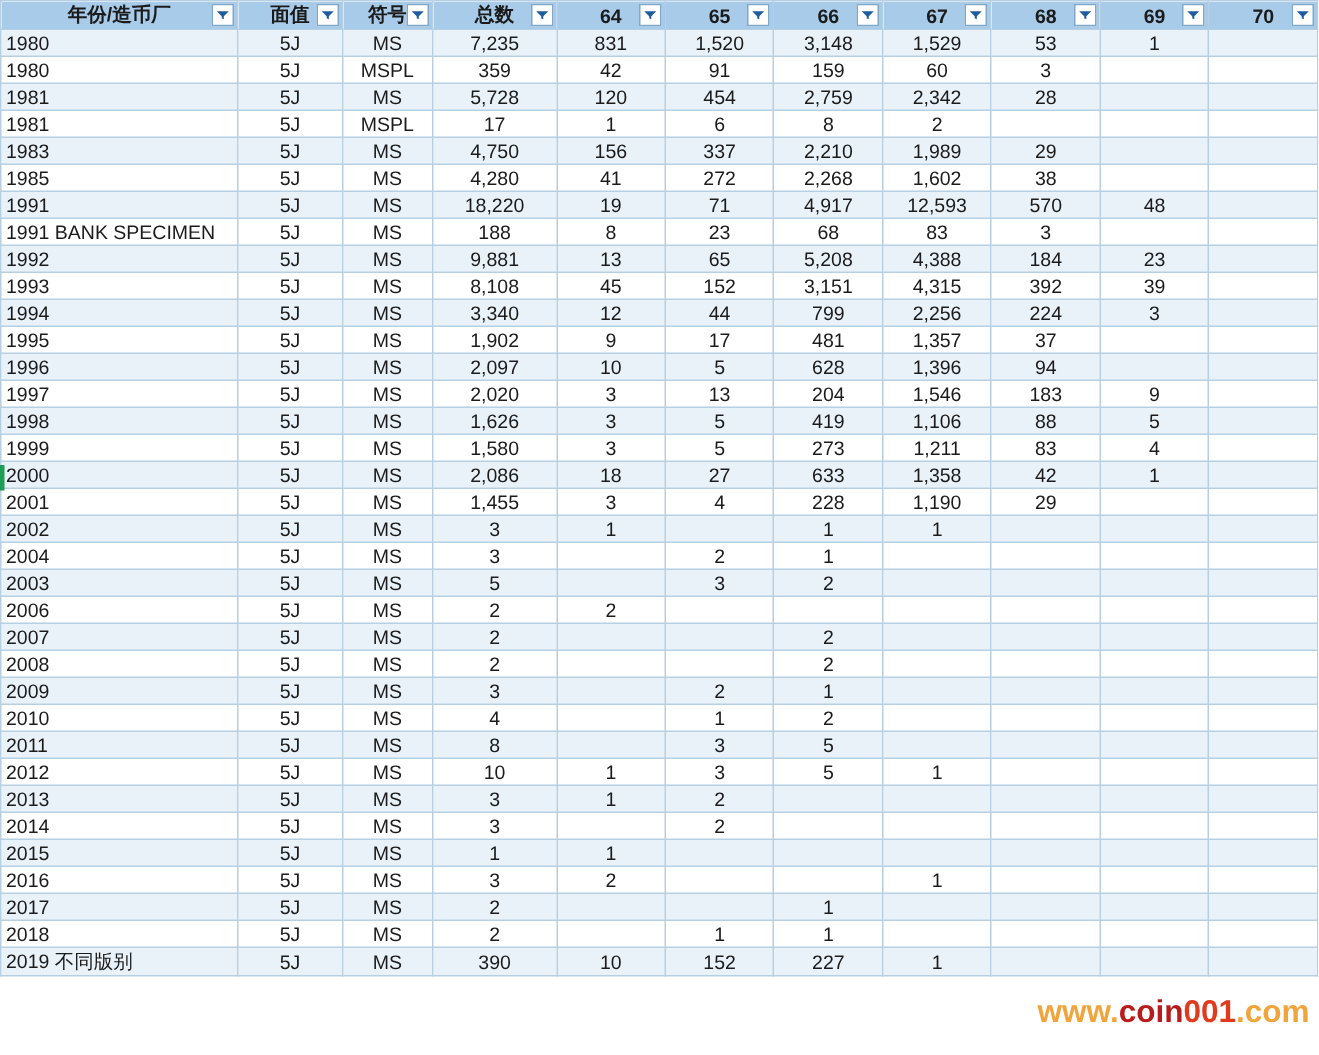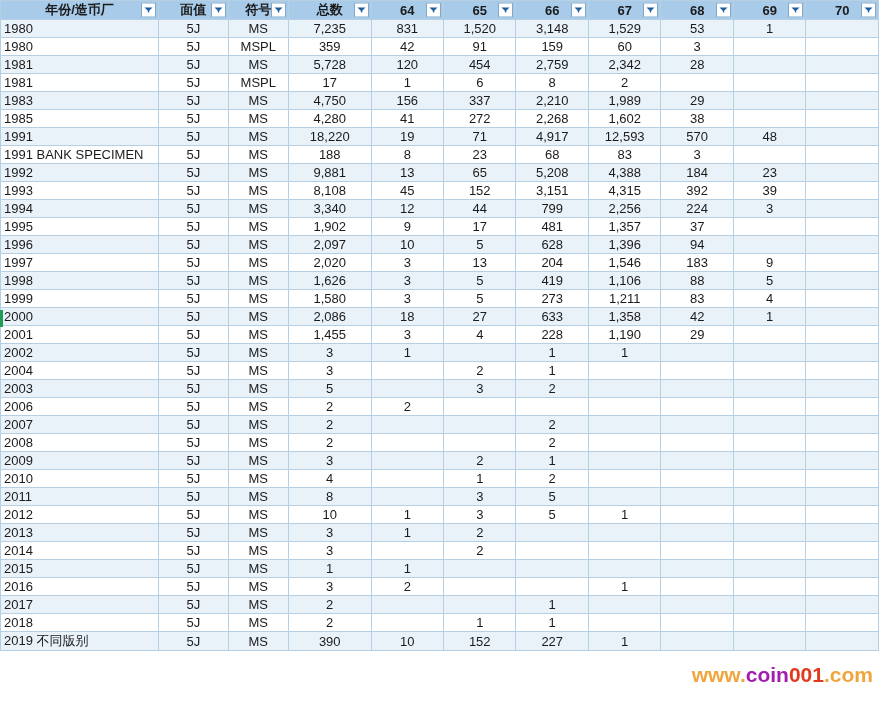--- a/index.html
+++ b/index.html
@@ -74,21 +74,21 @@
     position: absolute;
     right: 6px;
     bottom: 16px;
     font-size: 21px;
     font-weight: bold;
     font-family: "Liberation Sans", sans-serif;
     pointer-events: none;
     letter-spacing: 0px;
   }
   .watermark .w-www { color: #f0a53c; text-align: center; }
-  .watermark .w-coin { color: #a21caf; }
+  .watermark .w-coin { color: #b91c1c; }
   .watermark .w-num { color: #e03a1f; }
   .watermark .w-com { color: #f0a53c; }
   .green-tick {
     position: absolute;
     left: 0px;
     top: 310px;
     width: 3px;
     height: 17px;
     background: #1f9d55;
   }

